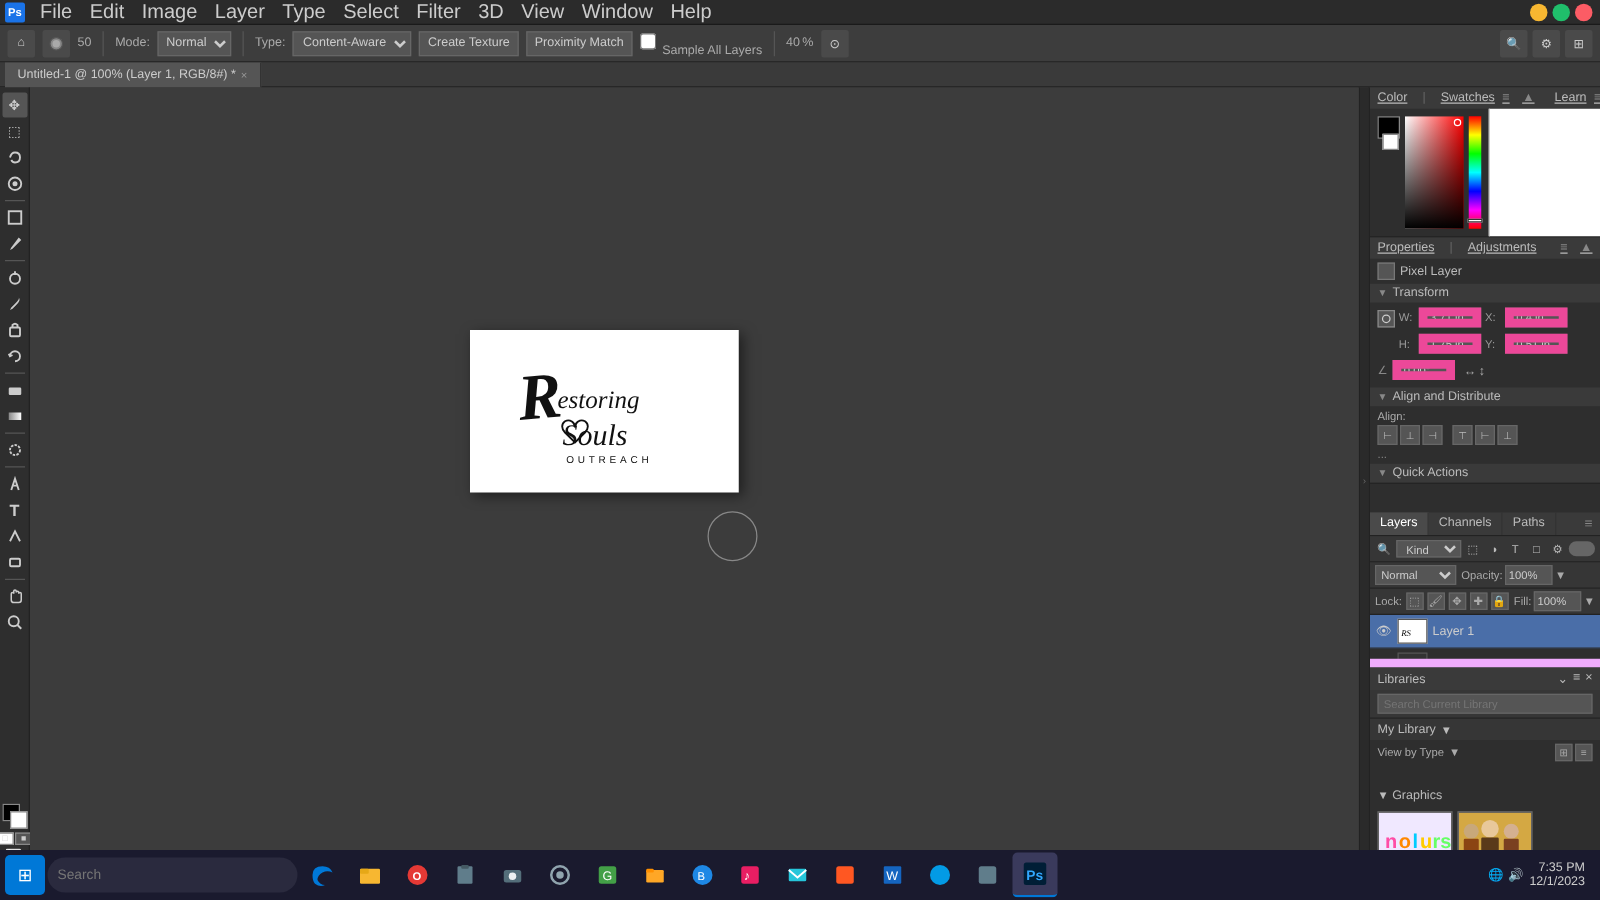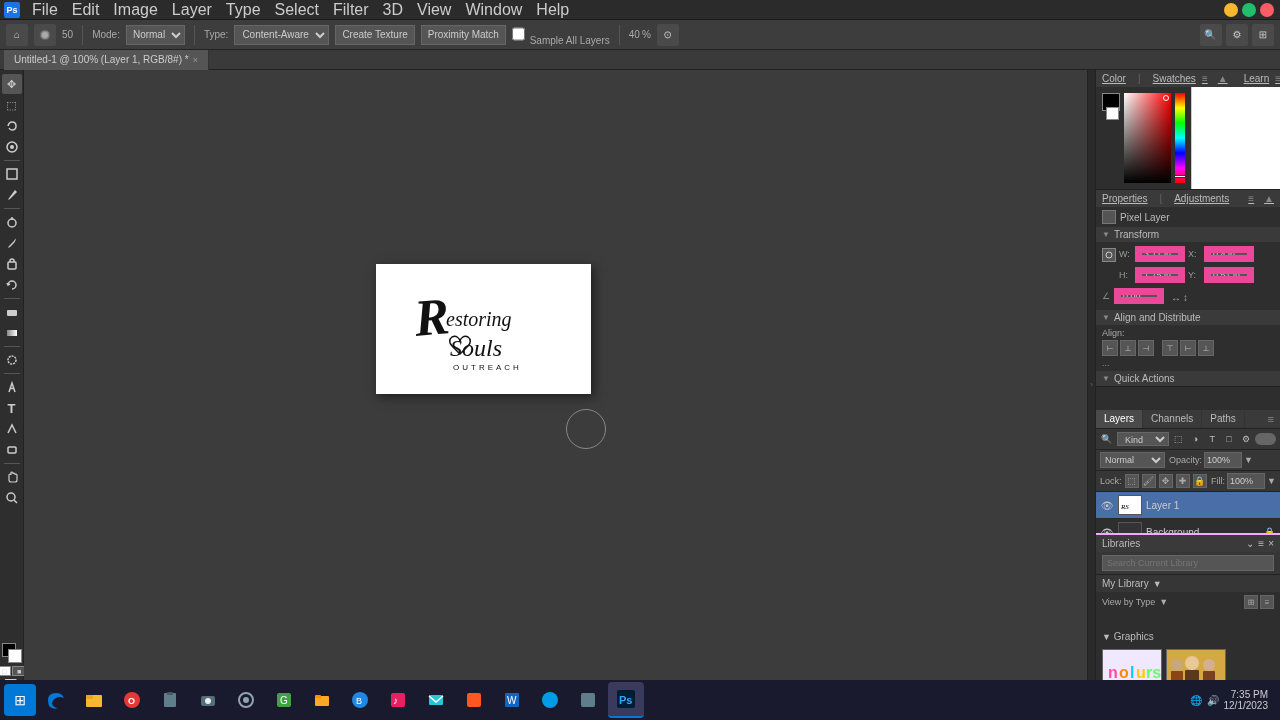--- a/index.html
+++ b/index.html
@@ -452,21 +452,21 @@
       display: flex; align-items: center; justify-content: center;
       font-size: 8px;
     }
     .layer-thumb-white { background: white; }
     .layer-thumb-dark { background: #333; }
     .layer-name { font-size: 10px; color: #ccc; flex: 1; }
     .layer-lock-icon { font-size: 9px; color: #888; }
 
     
     .libraries-panel {
-      border-top: 2px solid #f0abfc;
+      border-top: 7px solid #f0abfc;
       background: #2e2e2e;
     }
     .libraries-header {
       background: #3a3a3a;
       display: flex;
       align-items: center;
       padding: 3px 6px;
       font-size: 10px;
       color: #bbb;
       cursor: pointer;
@@ -1072,20 +1072,21 @@
 
 <div class="status-bar">
   <span>100%</span>
   <span style="color:#555;">|</span>
   <span>Doc: 150.4K/253.5K</span>
   <span style="cursor:pointer;">›</span>
 </div>
 
 <div class="taskbar">
   <div class="taskbar-start">⊞</div>
+  <input class="taskbar-search" placeholder="Search" style="">
 
   <div class="taskbar-btn">
     <svg width="20" height="20" viewBox="0 0 20 20">
         <path d="M2,10 Q2,3 10,3 Q16,3 18,8 Q14,6 10,8 Q6,10 6,14 Q8,18 12,18 Q8,20 4,17 Q2,15 2,10Z" fill="#0078d7"></path>
       </svg>
   </div>
   <div class="taskbar-btn">
     <svg width="18" height="18" viewBox="0 0 18 18">
         <rect x="1" y="4" width="16" height="12" rx="1" fill="#f7b731"></rect>
         <rect x="1" y="4" width="7" height="4" rx="1" fill="#e6a817"></rect>

